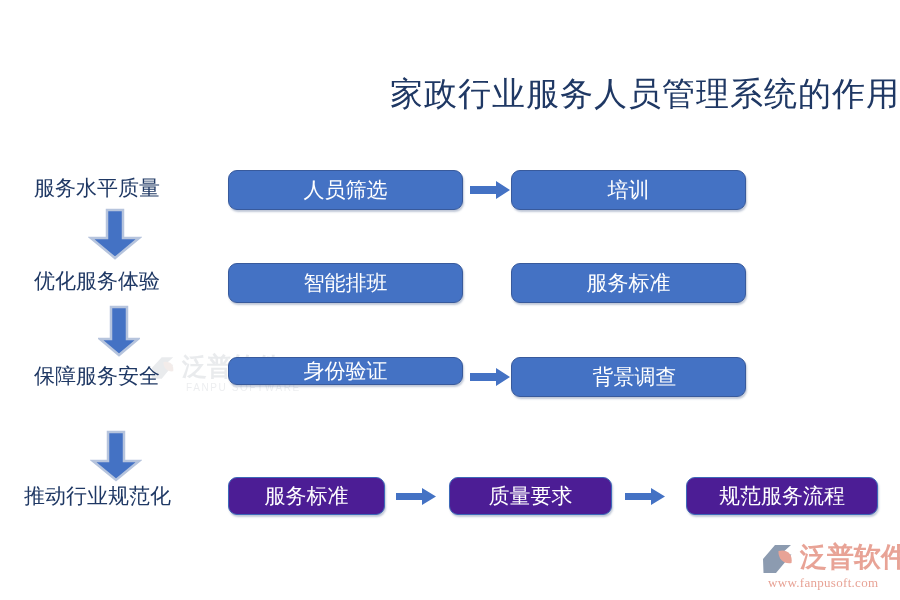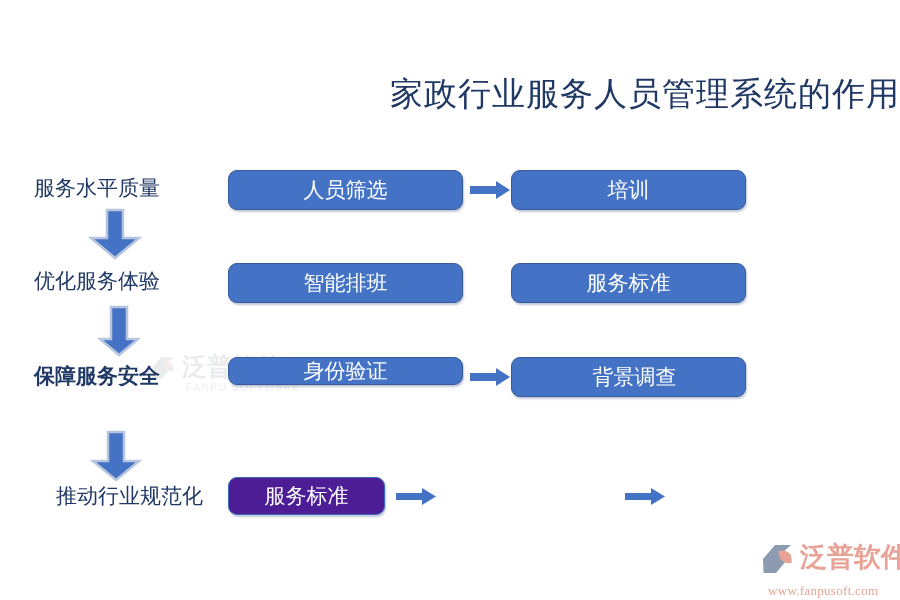--- a/index.html
+++ b/index.html
@@ -138,21 +138,21 @@
     font-size: 27px;
     line-height: 34px;
     color: #e8a396;
     font-family: "Liberation Sans", sans-serif;
     font-weight: bold;
     white-space: nowrap;
   }
   #brand-logo .bl-url {
     position: absolute;
     left: 8px;
-    top: 42px;
+    top: 34px;
     font-size: 13px;
     line-height: 18px;
     color: #e8a396;
     font-family: "Liberation Serif", "DejaVu Serif", serif;
     letter-spacing: 0.3px;
     white-space: nowrap;
   }
 </style>
 </head>
 <body>
@@ -165,22 +165,22 @@
     <svg class="wm-mark" viewBox="0 0 40 34">
       <path d="M4 17 L16 4 L30 4 L20 13 L30 13 L16 30 L4 30 Z" fill="#b9bec6"></path>
       <path d="M18 10 C26 8, 31 13, 30 21 C24 22, 18 18, 18 10 Z" fill="#d8c3bc"></path>
     </svg>
     <div class="wm-cn">泛普软件</div>
     <div class="wm-en">FANPU SOFTWARE</div>
   </div>
 
   <div class="stage-label" style="left:34px; top:174px;">服务水平质量</div>
   <div class="stage-label" style="left:34px; top:267px;">优化服务体验</div>
-  <div class="stage-label" style="left:34px; top:362px;font-weight:bold;">保障服务安全</div>
-  <div class="stage-label" style="left:24px; top:482px;margin-left:32px;">推动行业规范化</div>
+  <div class="stage-label" style="left:34px; top:362px;">保障服务安全</div>
+  <div class="stage-label" style="left:24px; top:482px;">推动行业规范化</div>
 
   <div class="down-arrow" style="left:88px; top:208px; width:54px; height:52px;">
     <svg viewBox="0 0 54 52" width="54" height="52">
       <path d="M19 2 H35 V30 H51 L27 50 L3 30 H19 Z" fill="#4472c4" stroke="#b6c4dd" stroke-width="2.5" stroke-linejoin="miter"></path>
     </svg>
   </div>
 
   <div class="down-arrow" style="left:98px; top:305px; width:42px; height:52px;">
     <svg viewBox="0 0 42 52" width="42" height="52">
       <path d="M13 2 H29 V34 H40 L21 50 L2 34 H13 Z" fill="#4472c4" stroke="#b6c4dd" stroke-width="2.5" stroke-linejoin="miter"></path>
@@ -211,25 +211,27 @@
     </svg>
   </div>
   <div class="pbox" style="left:511px; top:357px; width:235px; height:40px;padding-left:12px;">背景调查</div>
 
   <div class="pbox lite" style="left:228px; top:477px; width:157px; height:38px;">服务标准</div>
   <div class="r-arrow" style="left:396px; top:487px; width:40px; height:19px;">
     <svg viewBox="0 0 40 19" width="40" height="19">
       <path d="M0 6 H26 V1 L40 9.5 L26 18 V13 H0 Z" fill="#4472c4"></path>
     </svg>
   </div>
+  <div class="pbox lite" style="left:449px; top:477px; width:163px; height:38px;">质量要求</div>
   <div class="r-arrow" style="left:625px; top:487px; width:40px; height:19px;">
     <svg viewBox="0 0 40 19" width="40" height="19">
       <path d="M0 6 H26 V1 L40 9.5 L26 18 V13 H0 Z" fill="#4472c4"></path>
     </svg>
   </div>
+  <div class="pbox lite" style="left:686px; top:477px; width:192px; height:38px;">规范服务流程</div>
 
   <div id="brand-logo">
     <svg class="bl-mark" viewBox="0 0 40 34">
       <path d="M3 17 L15 3 L31 3 L20.5 12.5 L31.5 12.5 L16 31 L3.5 31 Z" fill="#8c9bb0"></path>
       <path d="M18.5 9 C27 6.5, 33 12, 31.5 21 C24.5 22.5, 18 17.5, 18.5 9 Z" fill="#e8a396"></path>
     </svg>
     <div class="bl-cn">泛普软件</div>
     <div class="bl-url">www.fanpusoft.com</div>
   </div>
 

